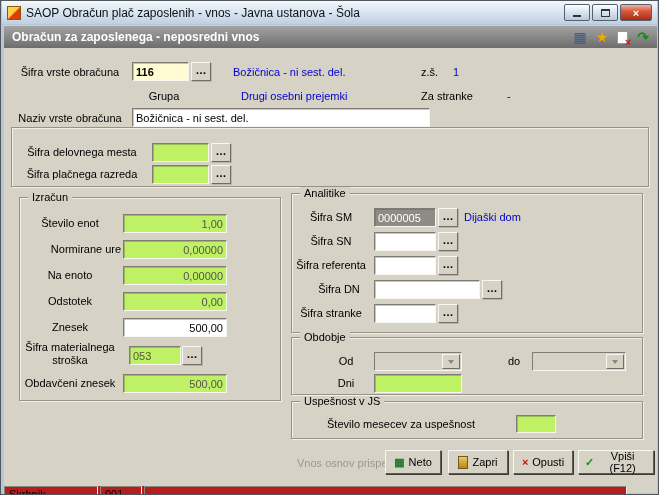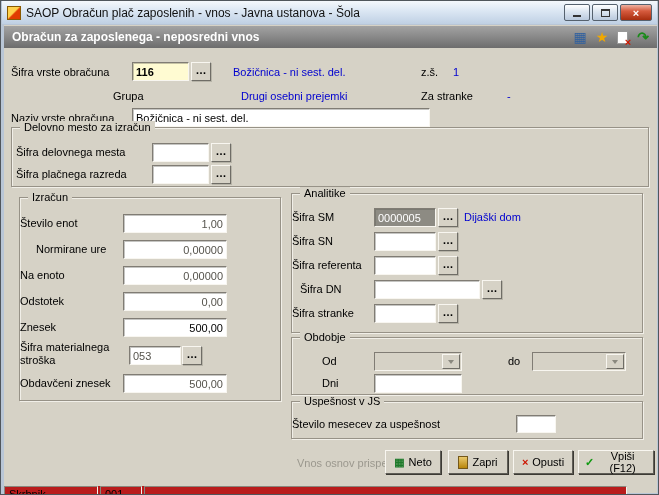--- a/index.html
+++ b/index.html
@@ -23,27 +23,27 @@
     background:linear-gradient(180deg,#a3a3a3,#6d6d6d);color:#fff;font-weight:bold;font-size:12px;
     display:flex;align-items:center;padding:0 8px;box-sizing:border-box}
   .header-icons{margin-left:auto;display:flex;gap:9px;align-items:center}
   .hicon{font-size:14px;line-height:16px;font-weight:normal;cursor:default}
   .hicon.table{color:#2d5fa0}
   .hicon.star{color:#f0a800}
   .hicon.exit{color:#1a8a1a;font-weight:bold}
   .hicon.doc{position:relative;width:11px;height:13px;background:#fff;border:1px solid #999;box-sizing:border-box}
   .docx{position:absolute;right:-4px;bottom:-5px;color:#cf1a00;font-weight:bold;font-size:11px;line-height:11px}
   .lbl{position:absolute;line-height:13px;white-space:nowrap}
-  .lbl.r{text-align:left;white-space:normal}
+  .lbl.r{text-align:center;white-space:normal}
   .blue{color:#0000cf}
   .txt{position:absolute;height:19px;box-sizing:border-box;border:1px solid;
     border-color:#807c74 #f8f6f0 #f8f6f0 #807c74;box-shadow:inset 1px 1px 0 rgba(90,88,80,.35);
     background:#fff;font:inherit;padding:6px 3px;outline:none;color:#000}
   .txt.yellow{background:#fffbd2;font-weight:bold}
-  .txt.dis{background:#ffffff;color:#55534c}
+  .txt.dis{background:#bef264;color:#55534c}
   .txt.num{text-align:right}
   .txt.dark{background:#8d8b83;color:#fff}
   .dots{position:absolute;width:20px;height:19px;box-sizing:border-box;background:#d6d2c6;border:1px solid;
     border-color:#f8f6f0 #6f6d66 #6f6d66 #f8f6f0;box-shadow:1px 1px 0 rgba(60,58,52,.2);
     font-weight:bold;line-height:14px;text-align:center;cursor:default}
   .fs{position:absolute;border:1px solid #979287;box-shadow:inset 1px 1px 0 #f1efe8,1px 1px 0 #f1efe8;box-sizing:border-box}
   .legend{position:absolute;top:-7px;left:8px;background:#d6d2c6;padding:0 4px;line-height:13px;white-space:nowrap}
   .combo{position:absolute;height:19px;box-sizing:border-box;border:1px solid;
     border-color:#807c74 #f8f6f0 #f8f6f0 #807c74;background:#d6d2c6}
   .combo-btn{position:absolute;right:1px;top:1px;bottom:1px;width:16px;background:#d6d2c6;border:1px solid;
@@ -104,21 +104,20 @@
 
   <span class="lbl r" style="left:112px;top:89px;width:102px">Grupa</span>
   <span class="lbl blue" style="left:240px;top:89px">Drugi osebni prejemki</span>
   <span class="lbl" style="left:420px;top:89px">Za stranke</span>
   <span class="lbl blue" style="left:506px;top:89px">-</span>
 
   <span class="lbl r" style="left:10px;top:111px;width:118px">Naziv vrste obračuna</span>
   <input class="txt" style="left: 131px; top: 107px; width: 298px;" value="Božičnica - ni sest. del.">
 
   <div class="fs" style="left:10px;top:126px;width:638px;height:60px">
-    <span class="legend">Delovno mesto za izračun</span>
     <span class="lbl r" style="left:4px;top:18px;width:132px">Šifra delovnega mesta</span>
     <input class="txt dis" readonly="" style="left: 140px; top: 15px; width: 57px;" value="">
     <span class="dots" style="left:199px;top:15px">…</span>
     <span class="lbl r" style="left:4px;top:40px;width:132px">Šifra plačnega razreda</span>
     <input class="txt dis" readonly="" style="left: 140px; top: 37px; width: 57px;" value="">
     <span class="dots" style="left:199px;top:37px">…</span>
   </div>
 
   <div class="fs" style="left:18px;top:196px;width:262px;height:204px">
     <span class="legend">Izračun</span>

